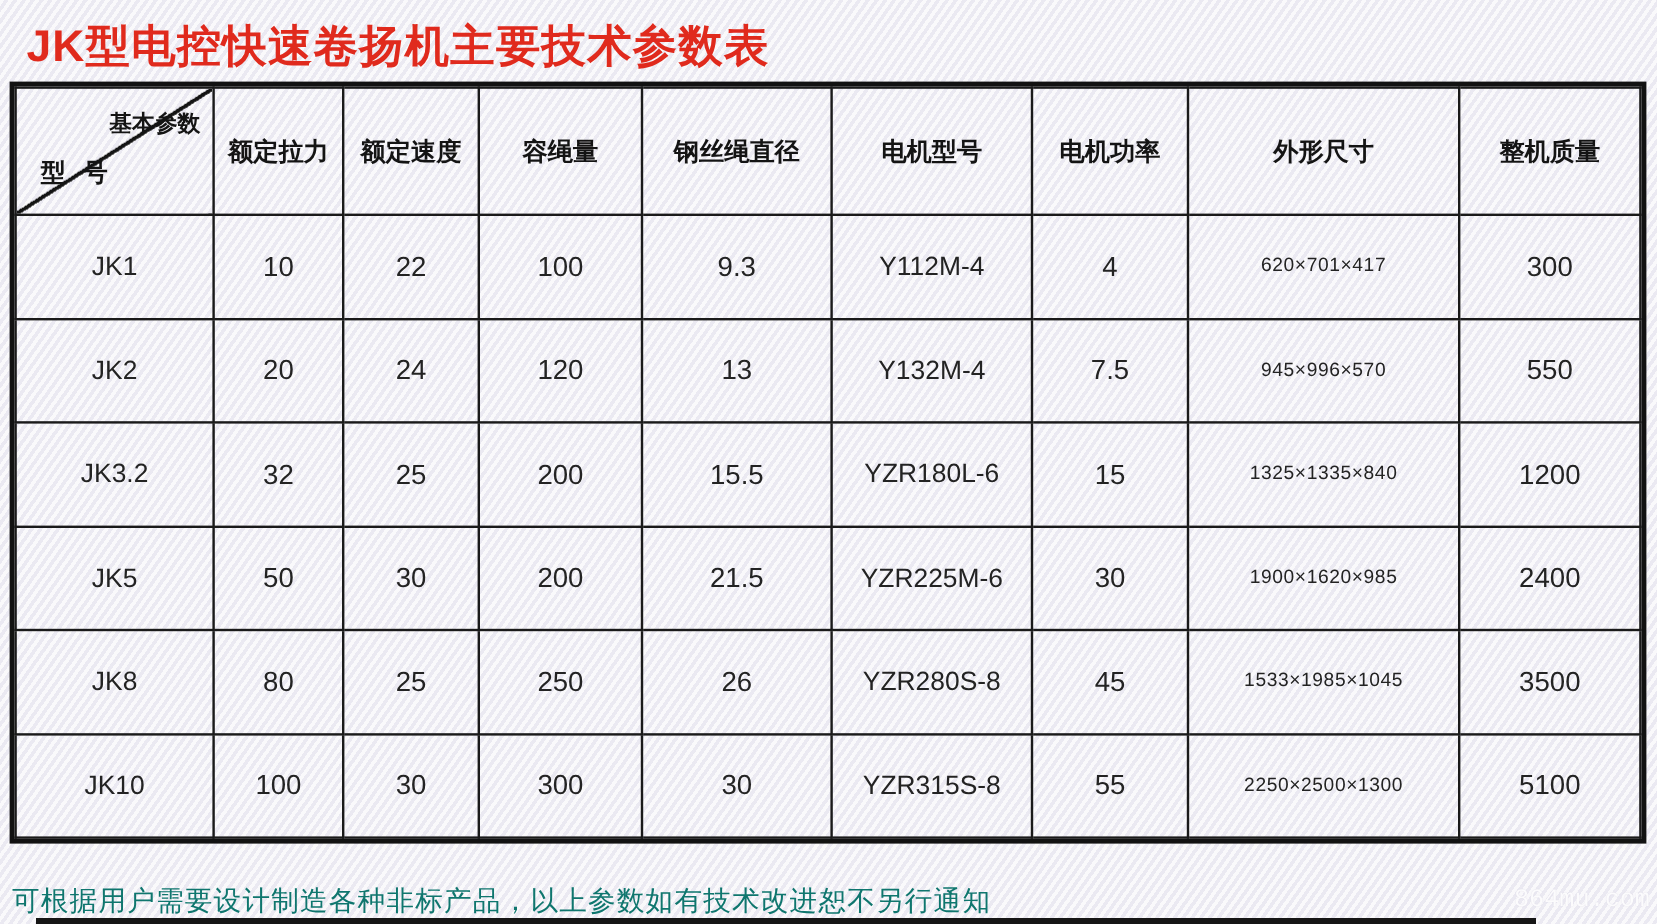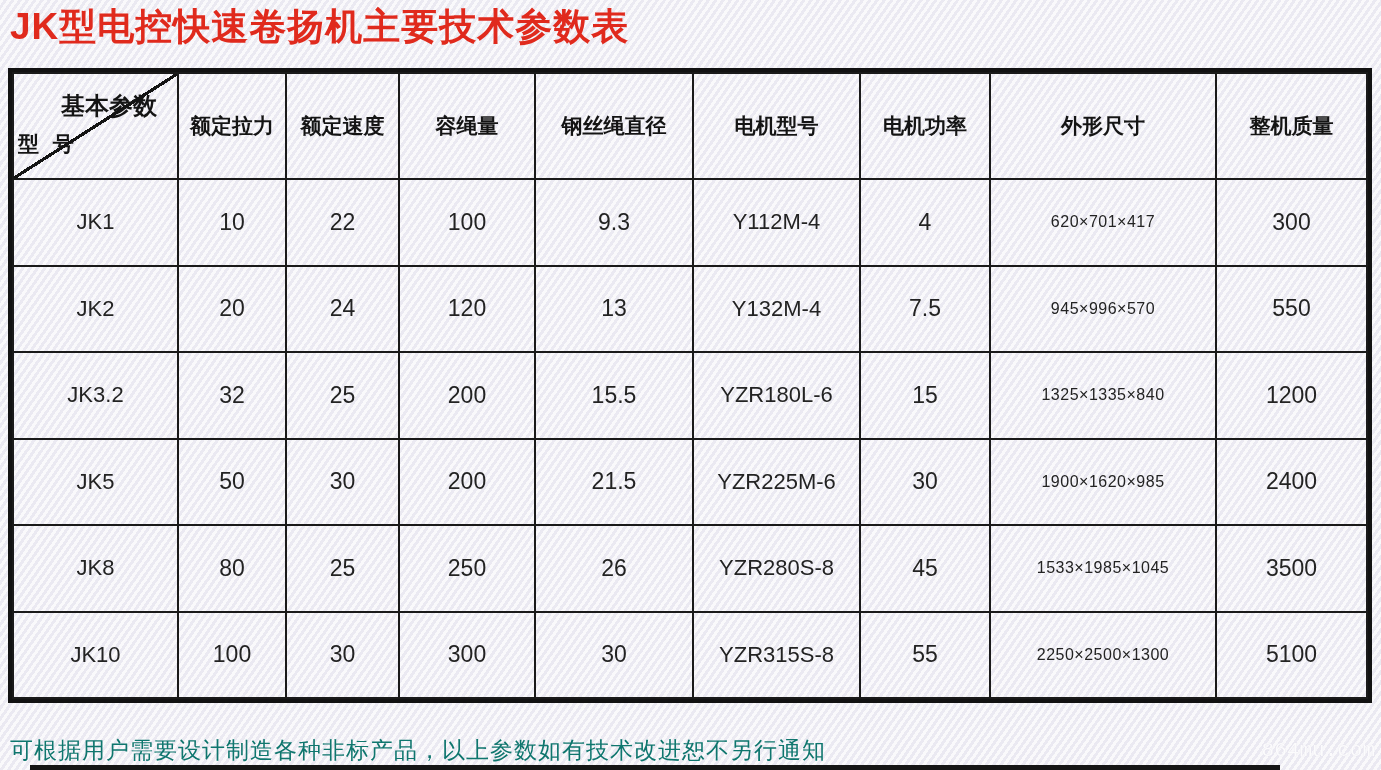--- a/index.html
+++ b/index.html
@@ -7,21 +7,21 @@
     width:1381px;height:770px;overflow:hidden;position:relative;
     font-family:"Liberation Sans","DejaVu Sans",sans-serif;
     background-color:#f3f2f7;
     background-image:repeating-linear-gradient(125deg,
       rgba(255,255,255,0.55) 0px, rgba(255,255,255,0.55) 3px,
       rgba(221,219,233,0.38) 3px, rgba(221,219,233,0.38) 6px);
   }
   .page-title{
     position:absolute;left:10px;top:2px;
     font-size:37px;font-weight:bold;color:#e02a1d;
-    letter-spacing:1px;margin:0;
+    letter-spacing:1px;margin:12px;
   }
   .table-wrap{
     position:absolute;left:8px;top:68px;width:1364px;height:635px;
     border:4px solid #121212;box-sizing:border-box;
   }
   table{width:100%;height:100%;border-collapse:collapse;table-layout:fixed;}
   col.c0{width:165px}col.c1{width:108px}col.c2{width:113px}col.c3{width:136px}
   col.c4{width:158px}col.c5{width:167px}col.c6{width:130px}col.c7{width:226px}
   th,td{
     border:2px solid #1a1a1a;text-align:center;vertical-align:middle;
@@ -32,22 +32,22 @@
   th{font-size:21px;font-weight:bold;color:#141414;}
   td{font-size:23px;}
   td.model-cell{font-size:22px;}
   td.dims-cell{font-size:16px;letter-spacing:0.5px;}
   th.diag{
     position:relative;padding:0;
     background-image:linear-gradient(to bottom right,
       transparent calc(50% - 1.6px), #141414 calc(50% - 1.6px),
       #141414 calc(50% + 1.6px), transparent calc(50% + 1.6px));
   }
-  .diag-top{position:absolute;top:16px;right:20px;font-size:24px;font-weight:bold;}
-  .diag-bottom{position:absolute;bottom:20px;left:4px;font-size:21px;font-weight:bold;letter-spacing:4px;}
+  .diag-top{position:absolute;top:16px;right:10px;font-size:19px;font-weight:bold;}
+  .diag-bottom{position:absolute;bottom:20px;left:20px;font-size:21px;font-weight:bold;letter-spacing:4px;}
   .footer-note{
     position:absolute;left:10px;top:735px;
     font-size:23px;color:#0f766e;letter-spacing:1px;
   }
   .bottom-bar{
     position:absolute;left:30px;bottom:0;width:1250px;height:5px;
     background:#161616;
   }
   .watermark{
     position:absolute;right:6px;bottom:8px;

